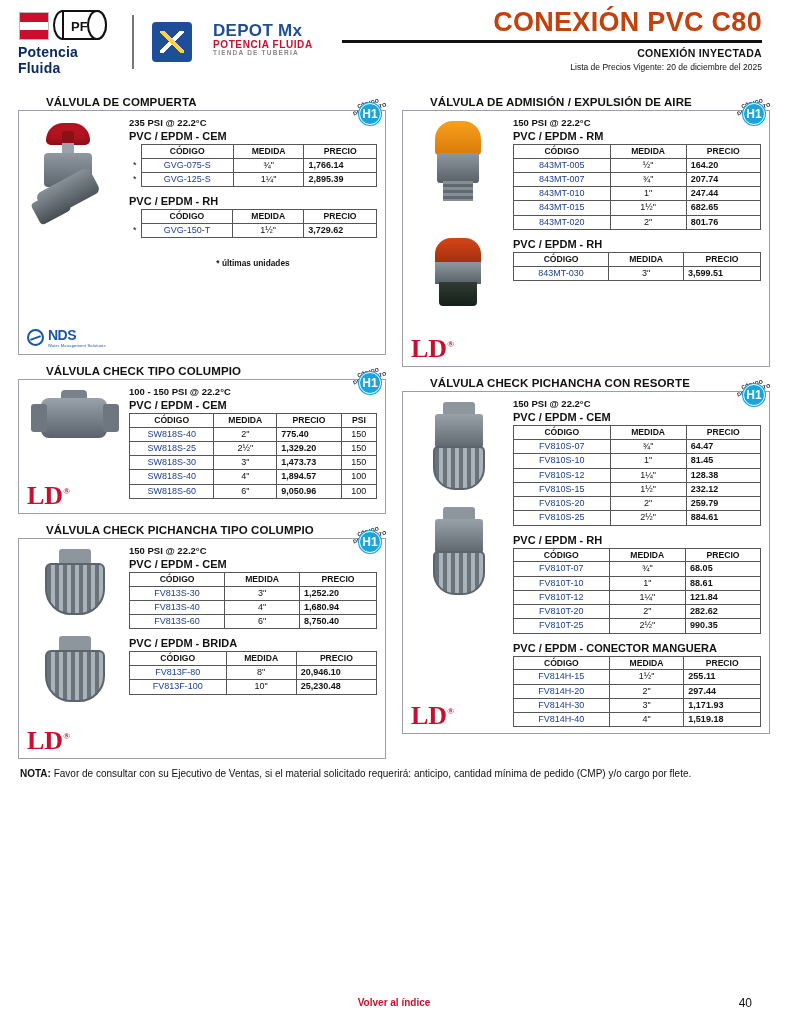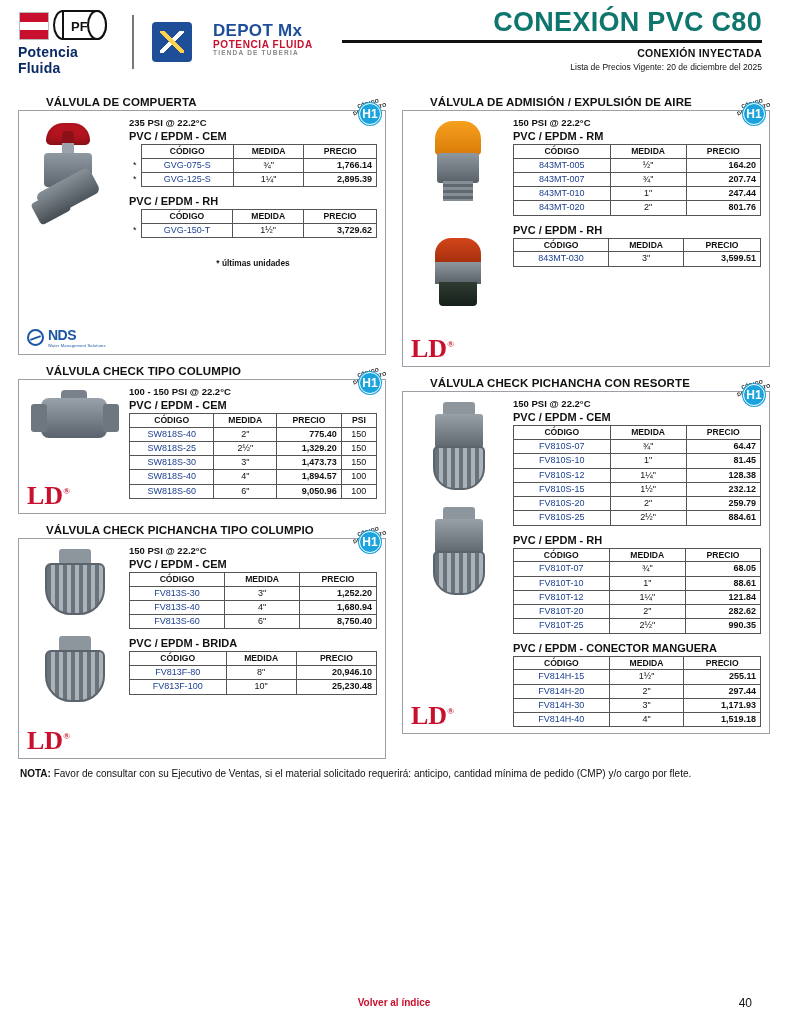--- a/index.html
+++ b/index.html
@@ -69,21 +69,21 @@
   .depot-txt { line-height: 1.05; }
   .depot-t1 { font-size: 17px; font-weight: bold; color:#1f4e99; letter-spacing:.3px; }
   .depot-t2 { font-size: 10px; font-weight: bold; color:#c8102e; letter-spacing:.6px; }
   .depot-t3 { font-size: 6.5px; font-weight: bold; color:#888; letter-spacing:1.2px; }
 
   .hdr-right {
     position: absolute; right: 26px; top: 8px;
     text-align: right; width: 420px;
   }
   .hdr-title {
-    font-size: 27px; font-weight: bold; letter-spacing: .3px; color:#0f766e;
+    font-size: 27px; font-weight: bold; letter-spacing: .3px; color:#c2410c;
     line-height: 1.05;
   }
   .hdr-rule { height: 3px; background:#111; margin: 4px 0 4px 0; }
   .hdr-sub { font-size: 10.5px; font-weight: bold; letter-spacing:.3px; }
   .hdr-date { font-size: 8.5px; margin-top: 3px; }
 
   
   .grid {
     position: relative;
     margin: 4px 18px 0 18px;
@@ -153,21 +153,21 @@
     padding: 1px 4px;
     text-align: center;
     line-height: 1.25;
     white-space: nowrap;
   }
   table.price th {
     font-weight: bold;
     font-size: 8.6px;
   }
   table.price td.code { color:#1b3f8f; text-align:center; }
-  table.price td.price { text-align:right; font-weight:bold; }
+  table.price td.price { text-align:left; font-weight:bold; }
   table.price td.psi { text-align:center; }
   .star-cell { width: 10px; border: none !important; font-size:9px; }
   .note-star {
     font-size: 8.3px; font-weight: bold; text-align:center; margin-top:20px;
   }
 
   
   .brand-nds {
     display:flex; align-items:center; gap:4px;
   }
@@ -623,20 +623,25 @@
               <td class="code">843MT-007</td>
               <td>¾"</td>
               <td class="price">207.74</td>
             </tr>
             <tr>
               <td class="code">843MT-010</td>
               <td>1"</td>
               <td class="price">247.44</td>
             </tr>
             <tr>
+              <td class="code">843MT-015</td>
+              <td>1½"</td>
+              <td class="price">682.65</td>
+            </tr>
+            <tr>
               <td class="code">843MT-020</td>
               <td>2"</td>
               <td class="price">801.76</td>
             </tr>
           </tbody>
             </table>
 
           <div class="matl" style="margin-top:8px;">PVC / EPDM - RH</div>
           <table class="price">
             <tbody>

